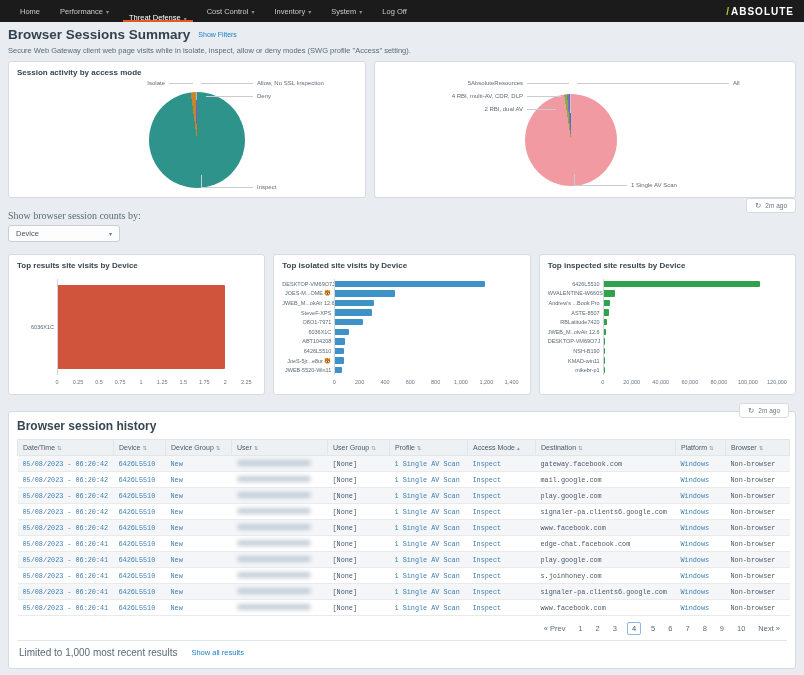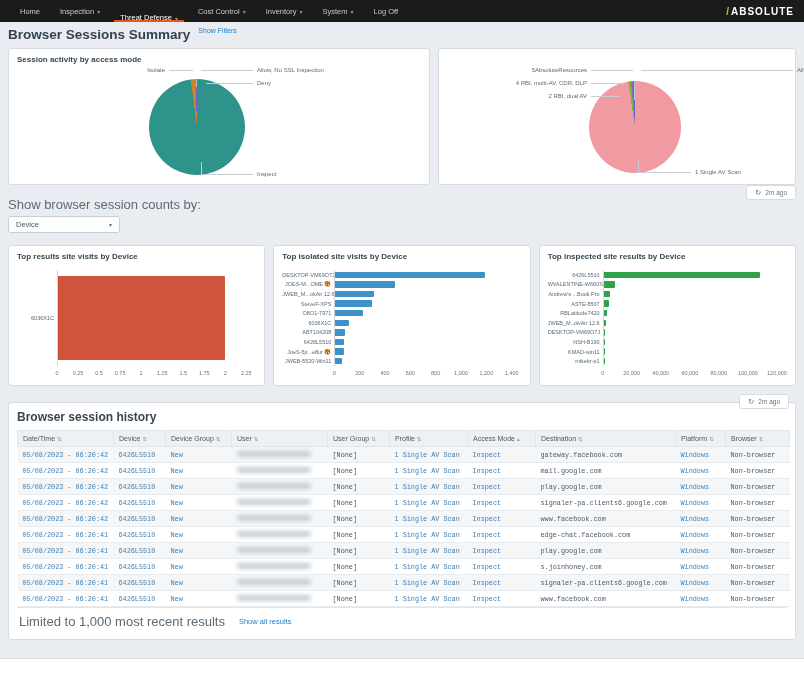--- a/index.html
+++ b/index.html
@@ -24,33 +24,33 @@
   .nav-item.active::after {
     content:""; position:absolute; left:4px; right:4px; bottom:0;
     height:2.5px; background:#e8571c;
   }
   .nav-caret { font-size:6px; margin-left:3px; color:#8f8f8f; }
   .logo { display:flex; align-items:center; font-size:10px; font-weight:bold;
     letter-spacing:1px; color:#fff; }
   .logo-slash { color:#a4d233; font-weight:bold; margin-right:1px; }
   
   .page { flex:1; padding:5px 8px 0 8px; position:relative; }
-  .page-title-row { display:flex; align-items:flex-start; gap:8px; }
+  .page-title-row { display:flex; align-items:center; gap:8px; }
   .page-title { font-size:13.5px; font-weight:bold; color:#33424e; }
   .link { color:#1a7ec8; font-size:7px; cursor:pointer; }
   .subtitle { font-size:7.5px; color:#5a6a76; margin-top:4px; }
   
   .card {
     background:#fff; border:1px solid #d5dbe1; border-radius:3px;
   }
   .card-title { font-size:8px; font-weight:bold; color:#37474f; }
   
   .pie-row { display:flex; gap:8px; margin-top:6px; position:relative; }
   .pie-card { height:137px; position:relative; padding:6px 8px; }
-  .pie-card-1 { width:422px; flex-shrink:0; }
+  .pie-card-1 { width:358px; flex-shrink:0; }
   .pie-card-2 { flex:1; }
   .pie {
     position:absolute; border-radius:50%;
   }
   .pie-1 { left:140px; top:30px; width:96px; height:96px; }
   .pie-2 { left:150px; top:32px; width:92px; height:92px; }
   .pie-label { position:absolute; font-size:6px; color:#5f6b76; white-space:nowrap; }
   .leader { position:absolute; border-top:1px solid #c9ccd0; }
   .leader-v { position:absolute; border-left:1px solid #c9ccd0; }
   .p1-isolate { left:88px; top:18px; width:68px; text-align:right; }
@@ -77,21 +77,21 @@
   .refresh-tab {
     position:absolute; display:inline-flex; align-items:center; gap:4px;
     background:#fff; border:1px solid #d5dbe1; border-radius:3px;
     padding:2px 8px; font-size:6.5px; color:#6a7682; cursor:pointer; z-index:3;
   }
   .refresh-tab-1 { right:0; bottom:-15px; }
   .refresh-tab-2 { right:6px; top:-9px; }
   .refresh-icon { font-size:7.5px; color:#6a7682; }
   
   .controls { margin-top:12px; }
-  .controls-label { font-size:13px; color:#5a6a76; }
+  .controls-label { font-size:10px; color:#5a6a76;font-family:Liberation Serif, serif; }
   .select {
     margin-top:4px; width:112px; height:17px; background:#fdfdfe;
     border:1px solid #c6ced6; border-radius:3px; display:flex;
     align-items:center; justify-content:space-between; padding:0 7px;
     font-size:7.5px; color:#4a5866; cursor:pointer;
   }
   .select-caret { font-size:6px; color:#6a7682; }
   
   .bar-card-row { display:flex; gap:8px; margin-top:12px; }
   .bar-card { flex:1; height:141px; position:relative; padding:6px 8px; }
@@ -139,39 +139,39 @@
     padding:6px 4px 5px 0; font-size:7.5px; color:#5b6b7a;
   }
   .page-btn { cursor:pointer; padding:1px 3px; }
   .page-btn.current {
     border:1px solid #8fb8e0; border-radius:2px; padding:1px 4px; color:#44596b;
   }
   .limit-row {
     border-top:1px solid #e1e6ea; padding:6px 2px 4px 2px;
     display:flex; gap:14px; align-items:center;
   }
-  .limit-note { font-size:13px; color:#5a6a76; }
+  .limit-note { font-size:10px; color:#5a6a76; }
   .show-all { font-size:7.5px; }
   
   .footer {
     background:#fff; border-top:1px solid #d8dee4; margin-top:8px;
     padding:8px 12px; display:flex; justify-content:space-between;
     align-items:center; flex-shrink:0;
   }
 </style>
 </head>
 <body>
 
 <div class="navbar">
   <div class="nav-items" id="nav-items">
       <div class="nav-item">
         <span>Home</span>
       </div>
       <div class="nav-item">
-        <span>Inspection</span>
+        <span>Performance</span>
         <span class="nav-caret">▾</span>
       </div>
       <div class="nav-item active">
         <span>Threat Defense</span>
         <span class="nav-caret">▾</span>
       </div>
       <div class="nav-item">
         <span>Cost Control</span>
         <span class="nav-caret">▾</span>
       </div>
@@ -192,20 +192,21 @@
     <span>ABSOLUTE</span>
   </div>
 </div>
 
 <div class="page">
 
   <div class="page-title-row">
     <span class="page-title">Browser Sessions Summary</span>
     <span class="link">Show Filters</span>
   </div>
+  <div class="subtitle">Secure Web Gateway client web page visits while in isolate, inspect, allow or deny modes (SWG profile "Access" setting).</div>
 
   <div class="pie-row">
     <div class="card pie-card pie-card-1">
       <div class="card-title">Session activity by access mode</div>
       <div class="pie pie-1" style="background: conic-gradient(from -7.56deg, rgb(200, 134, 43) 0deg, rgb(200, 134, 43) 5.76deg, rgb(126, 87, 194) 5.76deg, rgb(126, 87, 194) 6.84deg, rgb(185, 190, 196) 6.84deg, rgb(185, 190, 196) 7.56deg, rgb(46, 147, 139) 7.56deg, rgb(46, 147, 139) 360deg);"></div>
       <span class="pie-label p1-isolate">Isolate</span>
       <div class="leader p1-lead1"></div>
       <span class="pie-label p1-allow">Allow, No SSL Inspection</span>
       <div class="leader p1-lead2"></div>
       <span class="pie-label p1-deny">Deny</span>
@@ -572,20 +573,34 @@
             <td class="c-dark"><span class="blur-bar"></span></td>
             <td class="c-dark">[None]</td>
             <td class="c-blue">1 Single AV Scan</td>
             <td class="c-blue">Inspect</td>
             <td class="c-dark">www.facebook.com</td>
             <td class="c-blue">Windows</td>
             <td class="c-dark">Non-browser</td>
           </tr>
         </tbody>
     </table>
+    <div class="pagination" id="pagination">
+        <span class="page-btn">« Prev</span>
+        <span class="page-btn">1</span>
+        <span class="page-btn">2</span>
+        <span class="page-btn">3</span>
+        <span class="page-btn current">4</span>
+        <span class="page-btn">5</span>
+        <span class="page-btn">6</span>
+        <span class="page-btn">7</span>
+        <span class="page-btn">8</span>
+        <span class="page-btn">9</span>
+        <span class="page-btn">10</span>
+        <span class="page-btn">Next »</span>
+      </div>
     <div class="limit-row">
       <span class="limit-note">Limited to 1,000 most recent results</span>
       <span class="link show-all">Show all results</span>
     </div>
   </div>
 
 </div>
 
 <div class="footer">
   

